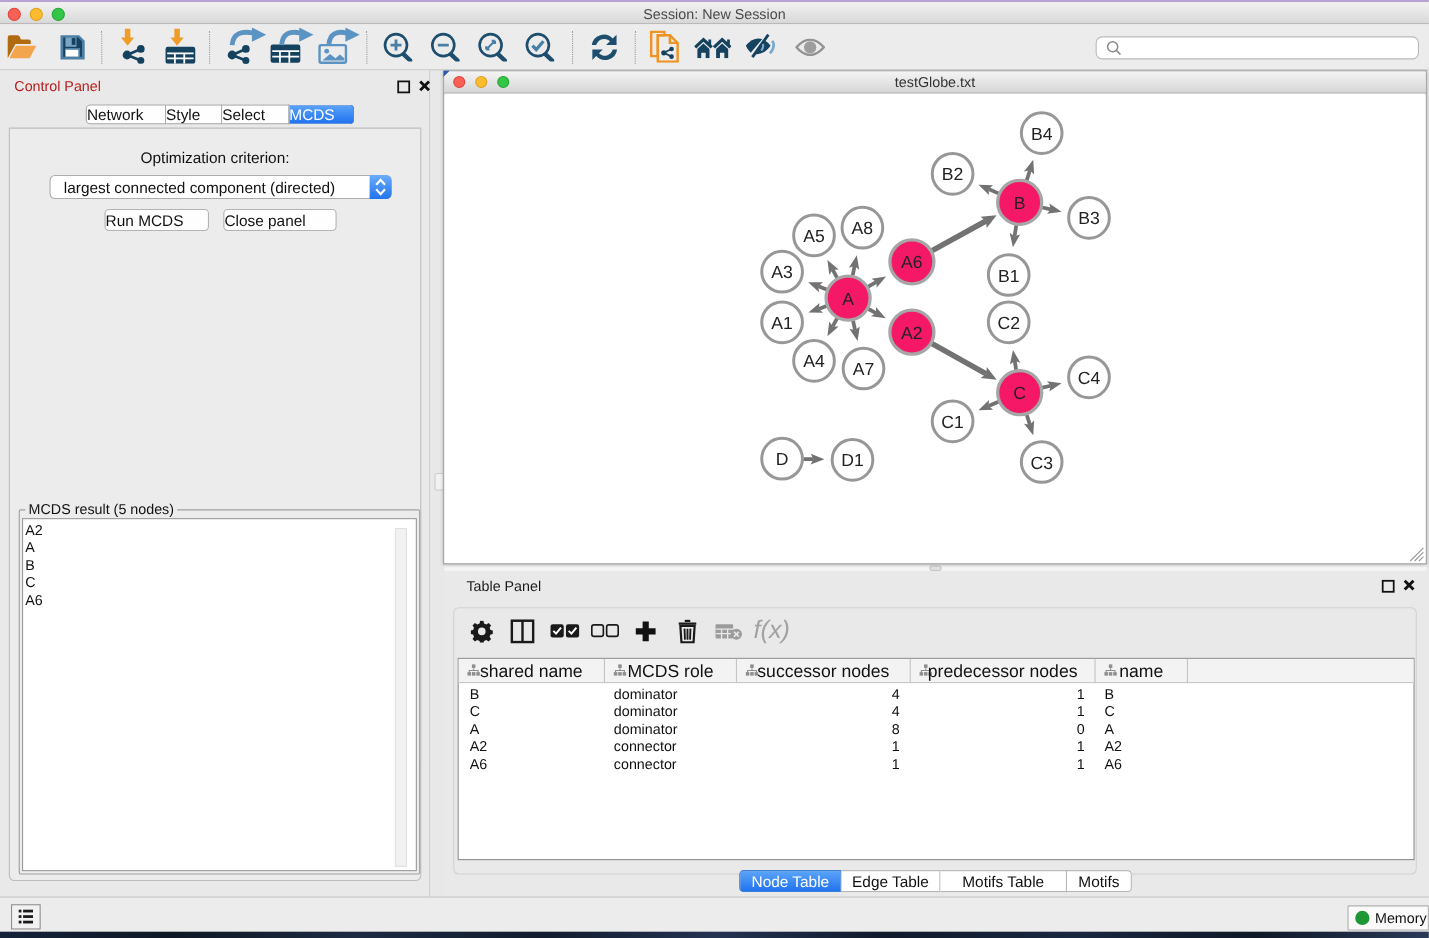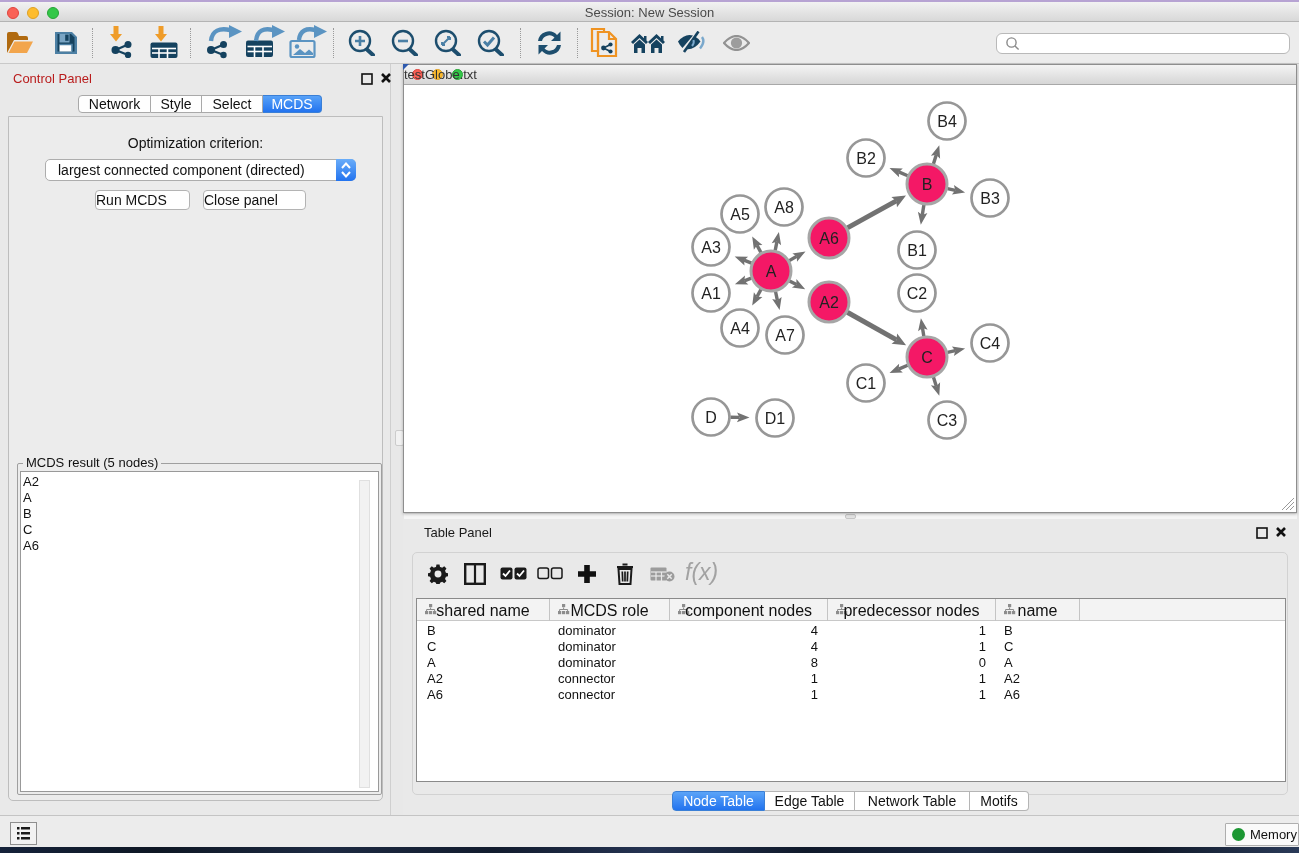--- a/index.html
+++ b/index.html
@@ -10,35 +10,35 @@
 #titlebar{left:0;top:2px;width:1299px;height:20px;background:linear-gradient(#f2f2f2,#d8d8d8);border-bottom:1px solid #b4b4b4}
 #titlebar .title{position:absolute;left:0;right:0;top:3px;text-align:center;font-size:13px;color:#4a4a4a}
 .tl{position:absolute;border-radius:50%}
 #toolbar{left:0;top:22px;width:1299px;height:42px;background:#ececec;border-bottom:1px solid #c9c9c9}
 .tsep{position:absolute;top:6px;height:30px;width:0;border-left:1px dotted #9a9a9a}
 #searchbox{position:absolute;left:996px;top:11px;width:294px;height:21px;background:#fff;border:1px solid #b9b9b9;border-radius:6px}
 
 #cp{left:0;top:64px;width:391px;height:751px;background:#e9e9e9;border-right:1px solid #cfcfcf}
 #cp .hdr{position:absolute;left:13px;top:7px;font-size:13px;color:#b91c1c}
 #cptabs{position:absolute;left:78px;top:31px;height:18px}
-.jtab{position:absolute;top:0;height:18px;background:#fefefe;border:1px solid #a9a9a9;font-size:14px;color:#111;text-align:center;line-height:17px}
+.jtab{position:absolute;top:0;height:18px;background:#fefefe;border:1px solid #a9a9a9;font-size:14px;color:#111;text-align:left;line-height:17px}
 .jtab.sel{background:linear-gradient(#58a2f8,#2273ef);color:#fff;border-color:#3a7fd6}
 #cppanel{position:absolute;left:8px;top:52px;width:375px;height:685px;border:1px solid #bdbdbd;border-radius:0 0 5px 5px;background:#ececec}
 #optlabel{position:absolute;left:0;width:100%;top:18px;text-align:center;font-size:14px;color:#111}
 #dropdown{position:absolute;left:36px;top:42px;width:311px;height:22px;background:#fff;border:1px solid #adadad;border-radius:5px;font-size:14px;color:#111;line-height:20px;padding-left:12px}
 #dropstep{position:absolute;right:-1px;top:-1px;width:20px;height:22px;border-radius:0 5px 5px 0;background:linear-gradient(#6aadf9,#2273ef)}
 .jbtn{position:absolute;height:20px;background:#fefefe;border:1px solid #b3b3b3;border-radius:4px;font-size:14px;color:#111;text-align:left;line-height:18px}
 #groupbox{position:absolute;left:8px;top:346px;width:365px;height:332px;border:1px solid #9f9f9f;border-radius:2px}
 #grouplegend{position:absolute;left:5px;top:-9px;background:#ececec;padding:0 3px;font-size:13px;color:#111}
 #mcdslist{position:absolute;left:2px;top:7px;right:2px;bottom:2px;background:#fff;border:1px solid #999;font-size:13px;color:#111;padding:2px 0 0 2px;line-height:16px}
 #mcdssb{position:absolute;right:8px;top:8px;width:11px;bottom:3px;background:#f2f2f2;border:1px solid #e0e0e0}
 
 #netwin{left:403px;top:64px;width:894px;height:449px;background:#fff;border:1px solid #8e8e8e;box-shadow:0 1px 3px rgba(0,0,0,.25)}
 #nettitle{position:absolute;left:0;top:0;right:0;height:20px;background:linear-gradient(#f4f4f4,#d6d6d6);border-bottom:1px solid #a8a8a8}
-#nettitle .title{position:absolute;left:0;right:0;top:2px;font-size:13px;color:#333}
+#nettitle .title{position:absolute;left:0;right:0;top:2px;text-align:center;font-size:13px;color:#333}
 #netcanvas{position:absolute;left:0;top:21px;right:0;bottom:0;background:#fff;overflow:hidden}
 
 #tp{left:403px;top:519px;width:896px;height:296px;background:#e9e9e9}
 #tp .hdr{position:absolute;left:21px;top:6px;font-size:13px;color:#1a1a1a}
 #tpbox{position:absolute;left:9px;top:33px;width:876px;height:243px;background:#e9e9e9;border:1px solid #d2d2d2;border-radius:5px}
 #ttable{position:absolute;left:3px;top:45px;width:870px;height:184px;background:#fff;border:1px solid #8a8a8a}
 #thead{position:absolute;left:0;top:0;right:0;height:22px;background:#f3f3f3;border-bottom:1px solid #c8c8c8}
 .thcell{position:absolute;top:0;height:22px;border-right:1px solid #c4c4c4;font-size:16px;color:#111}
 .thcell span{position:absolute;left:0;right:0;top:3px;text-align:center}
 .trow{position:absolute;font-size:13px;color:#111;height:16px;line-height:16px}
@@ -431,21 +431,21 @@
 <div class="thcell" style="left:253px;width:158px">
             <svg width="13" height="13" viewBox="0 0 13 13" style="position:absolute;left:7px;top:4px">
               <g fill="#8d8d8d">
                 <rect x="5" y="1" width="3.2" height="3.2"></rect>
                 <rect x="1" y="8" width="3.2" height="3.2"></rect>
                 <rect x="5" y="8" width="3.2" height="3.2"></rect>
                 <rect x="9" y="8" width="3.2" height="3.2"></rect>
               </g>
               <path d="M6.6 4.5 V6.5 M2.6 8 V6.5 H10.6 V8" fill="none" stroke="#8d8d8d" stroke-width="1"></path>
             </svg>
-            <span>component nodes</span>
+            <span>successor nodes</span>
           </div>
 <div class="thcell" style="left:411px;width:168px">
             <svg width="13" height="13" viewBox="0 0 13 13" style="position:absolute;left:7px;top:4px">
               <g fill="#8d8d8d">
                 <rect x="5" y="1" width="3.2" height="3.2"></rect>
                 <rect x="1" y="8" width="3.2" height="3.2"></rect>
                 <rect x="5" y="8" width="3.2" height="3.2"></rect>
                 <rect x="9" y="8" width="3.2" height="3.2"></rect>
               </g>
               <path d="M6.6 4.5 V6.5 M2.6 8 V6.5 H10.6 V8" fill="none" stroke="#8d8d8d" stroke-width="1"></path>
@@ -490,21 +490,21 @@
 <div class="trow" style="left:141px;top:88px">connector</div>
 <div class="trow" style="left:253px;top:88px;width:148px;text-align:right">1</div>
 <div class="trow" style="left:411px;top:88px;width:158px;text-align:right">1</div>
 <div class="trow" style="left:587px;top:88px">A6</div>
 </div>
     </div>
   </div>
   <div id="tptabs">
     <div class="btab sel" style="left:0;width:93px;border-radius:4px 0 0 4px">Node Table</div>
     <div class="btab" style="left:93px;width:90px;border-left:none">Edge Table</div>
-    <div class="btab" style="left:183px;width:115px;border-left:none">Network Table</div>
+    <div class="btab" style="left:183px;width:115px;border-left:none">Motifs Table</div>
     <div class="btab" style="left:298px;width:59px;border-left:none;border-radius:0 4px 4px 0">Motifs</div>
   </div>
 </div>
 
 <div class="abs" id="statusbar">
   <div id="listbtn"><svg width="25" height="21" viewBox="0 0 25 21">
         <g fill="#1a1a1a">
           <rect x="6" y="4" width="2.5" height="2.5"></rect>
           <rect x="10" y="4" width="9" height="2.5"></rect>
           <rect x="6" y="9" width="2.5" height="2.5"></rect>

